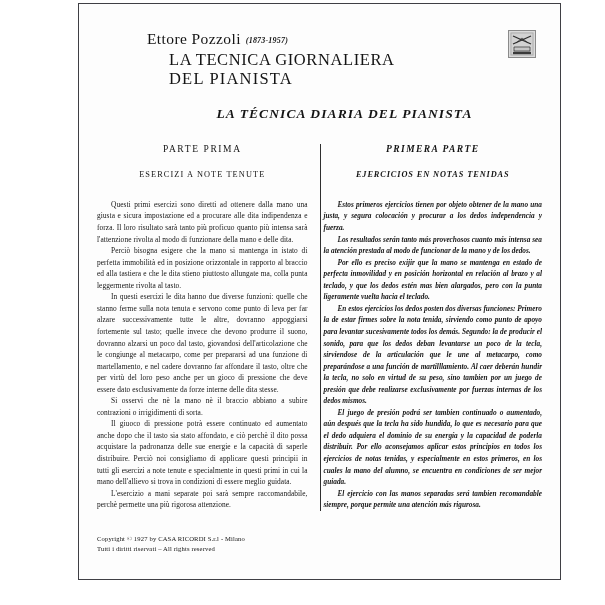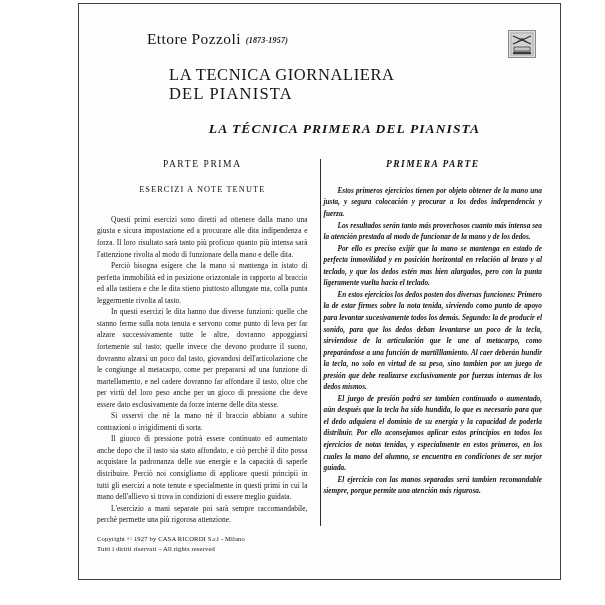--- a/index.html
+++ b/index.html
@@ -54,21 +54,21 @@
     font-weight: bold;
     letter-spacing: .2px;
     margin-left: 5px;
     position: relative;
     top: -1px;
   }
 
   .title-main {
     font-size: 16.5px;
     letter-spacing: .6px;
-    margin-top: 17px;
+    margin-top: 2px;
     margin-left: 22px;
     line-height: 1.18;
     white-space: nowrap;
   }
   .title-main .l2 { letter-spacing: 1.2px; }
 
   .publisher-logo {
     position: absolute;
     right: 6px;
     top: 26px;
@@ -190,39 +190,40 @@
           <rect x="1" y="1" width="22" height="22" fill="none" stroke="#9a9a9a" stroke-width="0.6"></rect>
           <path d="M3 12 L21 4" stroke="#2b2b2b" stroke-width="1.1" fill="none"></path>
           <path d="M3 4 L21 12" stroke="#2b2b2b" stroke-width="1.1" fill="none"></path>
           <path d="M4 15 L20 15 L20 19 L4 19 Z" fill="#efefef" stroke="#2b2b2b" stroke-width="0.7"></path>
           <path d="M5 15 L5 19 M7 15 L7 19 M9 15 L9 19 M11 15 L11 19 M13 15 L13 19 M15 15 L15 19 M17 15 L17 19 M19 15 L19 19" stroke="#3a3a3a" stroke-width="0.45"></path>
           <rect x="3" y="19.8" width="18" height="2.4" fill="#3a3a3a"></rect>
           <path d="M6 11 L12 6 L18 11" stroke="#2b2b2b" stroke-width="0.7" fill="none"></path>
         </svg>
       </div>
 
-      <div class="subtitle-es">LA TÉCNICA PRIMERA DEL PIANISTA</div>
+      <div class="subtitle-es">LA TÉCNICA DIARIA DEL PIANISTA</div>
     </div>
 
     <div class="columns">
       <div class="divider"></div>
 
       <div class="col col-it">
         <div class="part-head">PARTE PRIMA</div>
         <div class="sec-head">ESERCIZI  A NOTE TENUTE</div>
         <p class="para">Questi primi esercizi sono diretti ad ottenere dalla mano una giusta e sicura impostazione ed a procurare alle dita indipendenza e forza. Il loro risultato sarà tanto più proficuo quanto più intensa sarà l'attenzione rivolta al modo di funzionare della mano e delle dita.</p>
         <p class="para">Perciò bisogna esigere che la mano si mantenga in istato di perfetta immobilità ed in posizione orizzontale in rapporto al braccio ed alla tastiera e che le dita stieno piuttosto allungate ma, colla punta leggermente rivolta al tasto.</p>
         <p class="para">In questi esercizi le dita hanno due diverse funzioni: quelle che stanno ferme sulla nota tenuta e servono come punto di leva per far alzare successivamente tutte le altre, dovranno appoggiarsi fortemente sul tasto; quelle invece che devono produrre il suono, dovranno alzarsi un poco dal tasto, giovandosi dell'articolazione che le congiunge al metacarpo, come per prepararsi ad una funzione di martellamento, e nel cadere dovranno far affondare il tasto, oltre che per virtù del loro peso anche per un gioco di pressione che deve essere dato esclusivamente da forze interne delle dita stesse.</p>
         <p class="para">Si osservi che nè la mano nè il braccio abbiano a subire contrazioni o irrigidimenti di sorta.</p>
         <p class="para">Il giuoco di pressione potrà essere continuato ed aumentato anche dopo che il tasto sia stato affondato, e ciò perchè il dito possa acquistare la padronanza delle sue energie e la capacità di saperle distribuire. Perciò noi consigliamo di applicare questi principii in tutti gli esercizi a note tenute e specialmente in questi primi in cui la mano dell'allievo si trova in condizioni di essere meglio guidata.</p>
         <p class="para">L'esercizio a mani separate poi sarà sempre raccomandabile, perchè permette una più rigorosa attenzione.</p>
       </div>
 
       <div class="col col-es">
         <div class="part-head es">PRIMERA PARTE</div>
+        <div class="sec-head es">EJERCICIOS EN NOTAS TENIDAS</div>
         <p class="para">Estos primeros ejercicios tienen por objeto obtener de la mano una justa, y segura colocación y procurar a los dedos independencia y fuerza.</p>
         <p class="para">Los resultados serán tanto más provechosos cuanto más intensa sea la atención prestada al modo de funcionar de la mano y de los dedos.</p>
         <p class="para">Por ello es preciso exijir que la mano se mantenga en estado de perfecta inmovilidad y en posición horizontal en relación al brazo y al teclado, y que los dedos estén mas bien alargados, pero con la punta ligeramente vuelta hacia el teclado.</p>
         <p class="para">En estos ejercicios los dedos posten dos diversas funciones: Primero la de estar firmes sobre la nota tenida, sirviendo como punto de apoyo para levantar sucesivamente todos los demás. Segundo: la de producir el sonido, para que los dedos deban levantarse un poco de la tecla, sirviendose de la articulación que le une al metacarpo, como preparándose a una función de martilllamiento. Al caer deberán hundir la tecla, no solo en virtud de su peso, sino tambien por un juego de presión que debe realizarse exclusivamente por fuerzas internas de los dedos mismos.</p>
         <p class="para">El juego de presión podrá ser tambien continuado o aumentado, aún después que la tecla ha sido hundida, lo que es necesario para que el dedo adquiera el dominio de su energía y la capacidad de poderla distribuir. Por ello aconsejamos aplicar estos principios en todos los ejercicios de notas tenidas, y especialmente en estos primeros, en los cuales la mano del alumno, se encuentra en condiciones de ser mejor guiada.</p>
         <p class="para">El ejercicio con las manos separadas será tambien recomandable siempre, porque permite una atención más rigurosa.</p>
       </div>
     </div>
 
     <div class="footer">

